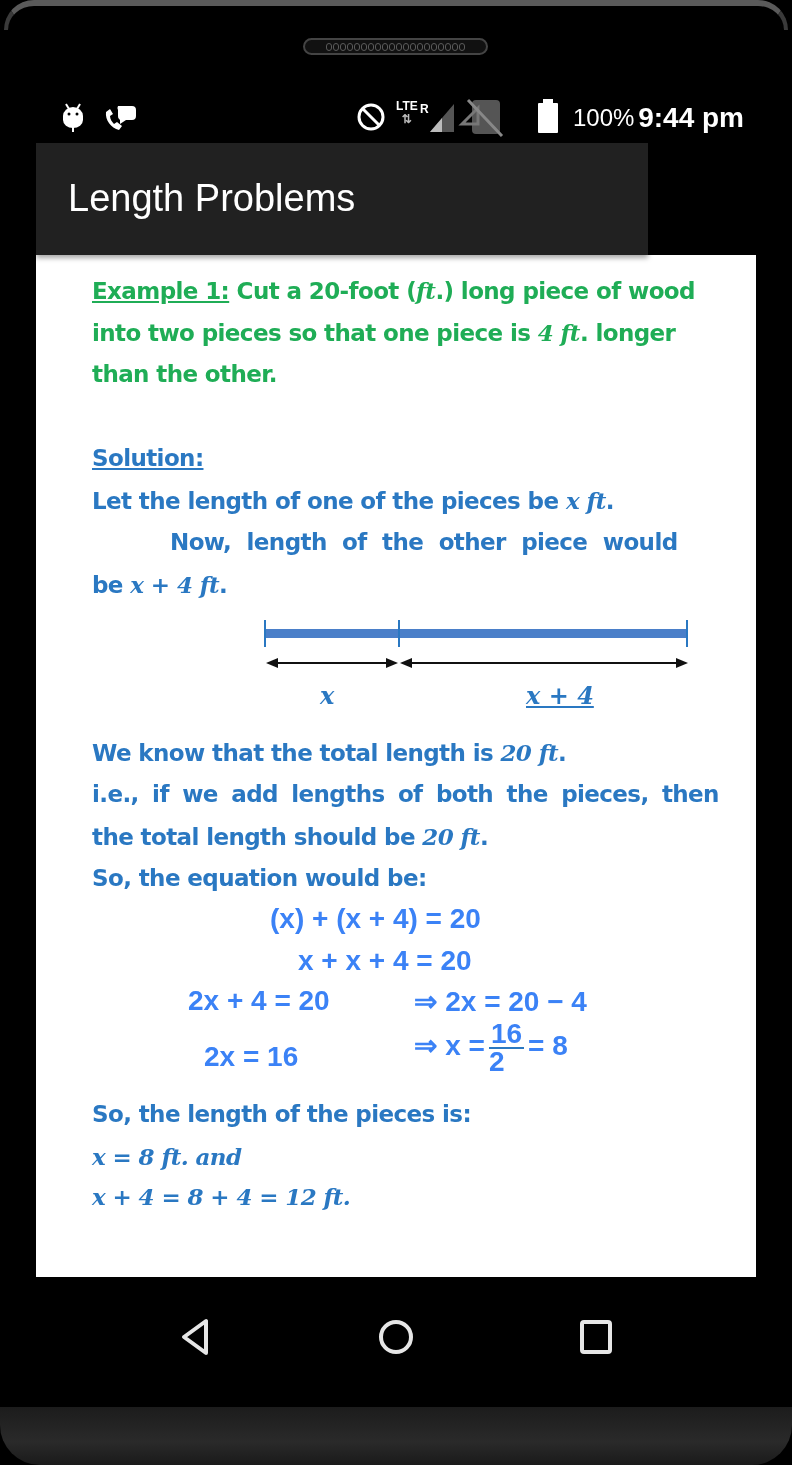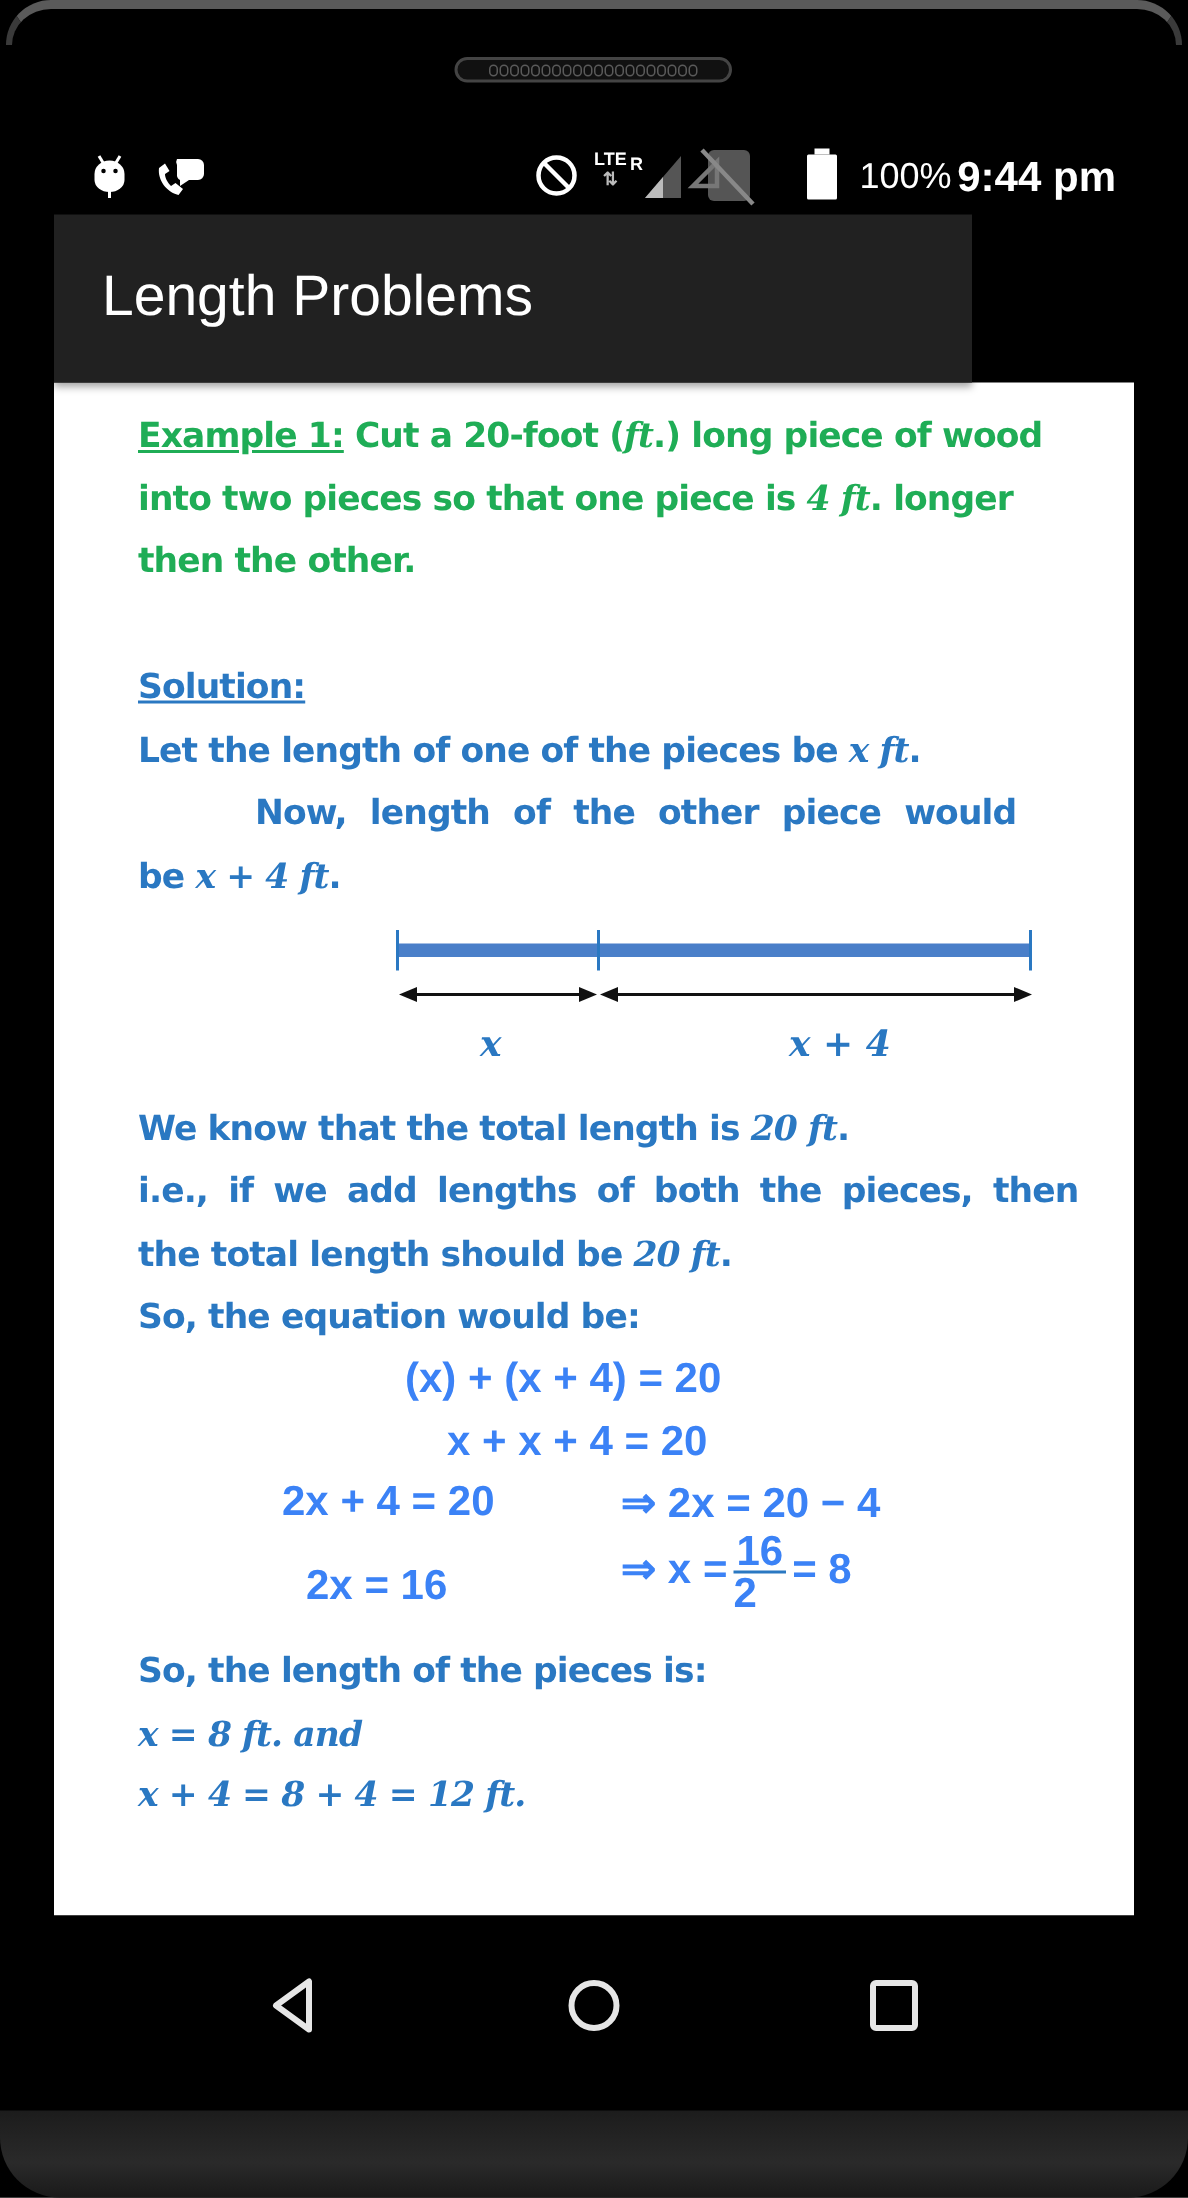--- a/index.html
+++ b/index.html
@@ -157,21 +157,21 @@
 
 <div class="content">
   <div class="doc">
 
     <div class="line green" style="top:4px;">
       <span class="u">Example 1:</span><span> Cut a 20-foot (</span><span class="m">ft</span><span>.) long piece of wood</span>
     </div>
     <div class="line green" style="top:46px;">
       <span>into two pieces so that one piece is </span><span class="m">4 ft</span><span>. longer</span>
     </div>
-    <div class="line green" style="top:88px;">then the other.</div>
+    <div class="line green" style="top:88px;">than the other.</div>
 
     <div class="line blue u" style="top:172px;">Solution:</div>
     <div class="line blue" style="top:214px;">
       <span>Let the length of one of the pieces be </span><span class="m">x ft</span><span>.</span>
     </div>
     <div class="line blue" style="top:256px; left:78px; word-spacing:8px;">Now,  length  of  the  other  piece  would</div>
     <div class="line blue" style="top:298px;">
       <span>be </span><span class="m">x + 4 ft</span><span>.</span>
     </div>
 
@@ -207,21 +207,21 @@
       <line x1="135" y1="3" x2="135" y2="30" stroke="#2a78c2" stroke-width="2"></line>
       <line x1="423" y1="3" x2="423" y2="30" stroke="#2a78c2" stroke-width="2"></line>
       <line x1="8" y1="46" x2="128" y2="46" stroke="#111" stroke-width="2"></line>
       <polygon points="2,46 14,41 14,51" fill="#111"></polygon>
       <polygon points="134,46 122,41 122,51" fill="#111"></polygon>
       <line x1="142" y1="46" x2="418" y2="46" stroke="#111" stroke-width="2"></line>
       <polygon points="136,46 148,41 148,51" fill="#111"></polygon>
       <polygon points="424,46 412,41 412,51" fill="#111"></polygon>
     </svg>
     <span style="position:absolute; left:56px; top:64px; font-family:'DejaVu Serif',serif; font-style:italic; font-weight:bold; font-size:24px; color:#2a78c2;">x</span>
-    <span style="position:absolute; left:262px; top:64px; font-family:'DejaVu Serif',serif; font-style:italic; font-weight:bold; font-size:24px; color:#2a78c2; white-space:nowrap;">x + 4</span>
+    <span style="position:absolute; left:262px; top:64px; font-family:'DejaVu Serif',serif; font-style:italic; font-weight:bold; font-size:24px; color:#2a78c2; white-space:nowrap;text-decoration:underline;">x + 4</span>
   </div>
 </div>
 
 <div class="nav-bar">
   <div class="nav-btn" style="left:166px;">
     <svg width="40" height="40" viewBox="0 0 40 40">
         <polygon points="30,4 30,36 8,20" fill="none" stroke="#e6e6e6" stroke-width="4" stroke-linejoin="round"></polygon>
       </svg>
   </div>
   <div class="nav-btn" style="left:366px;">

